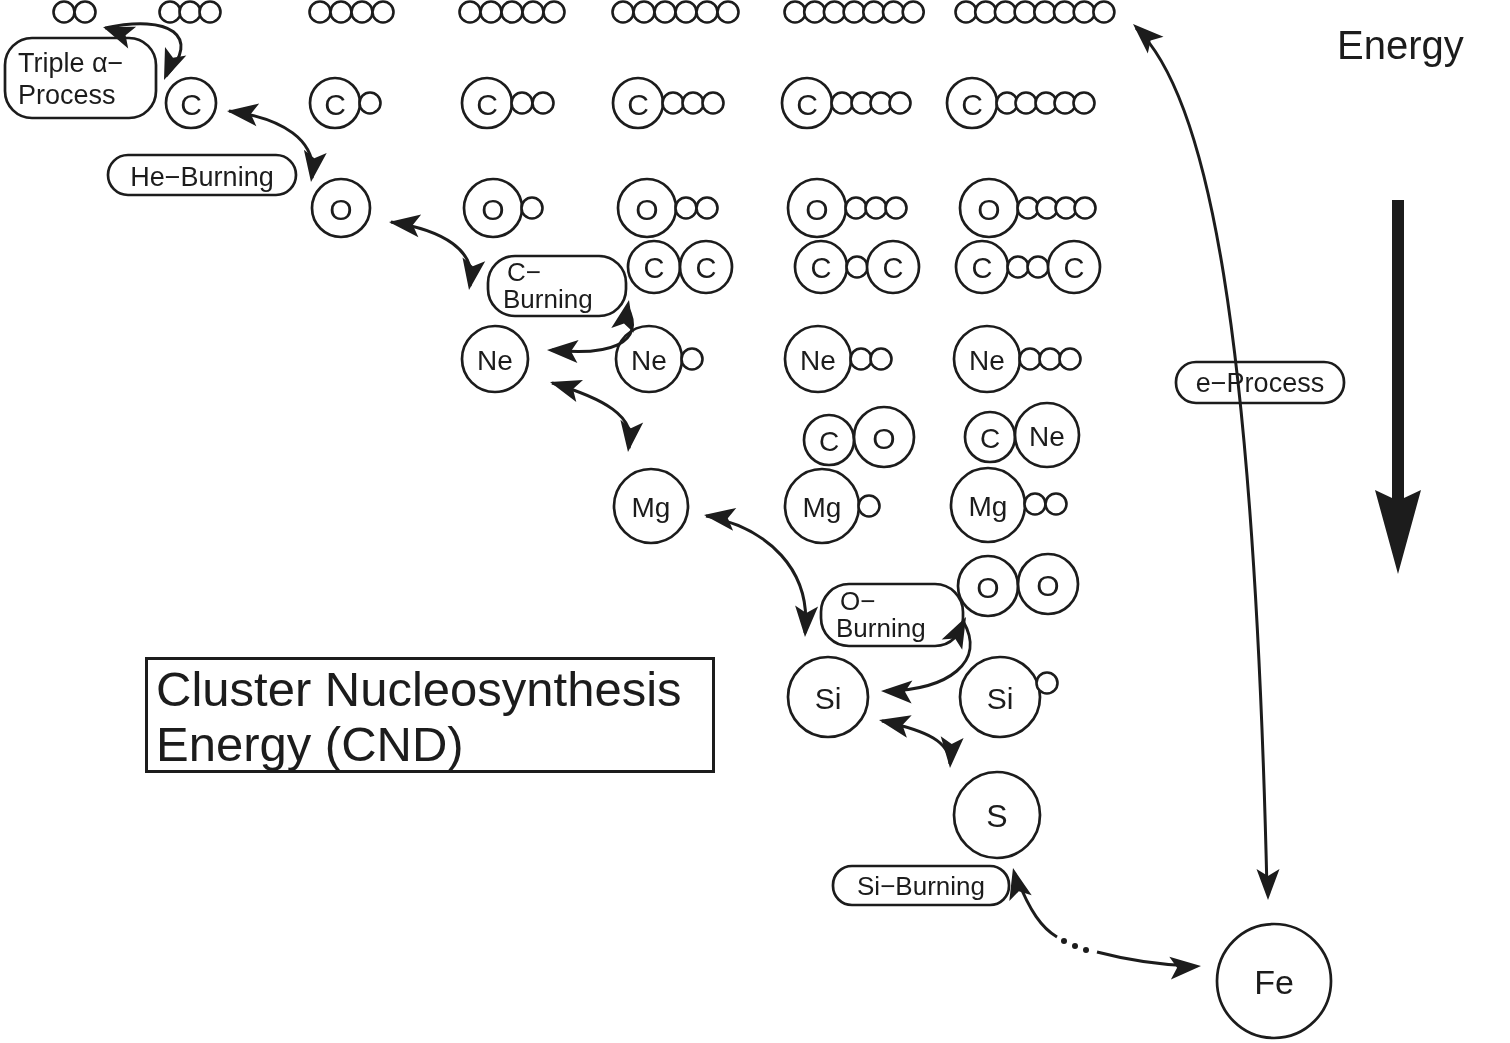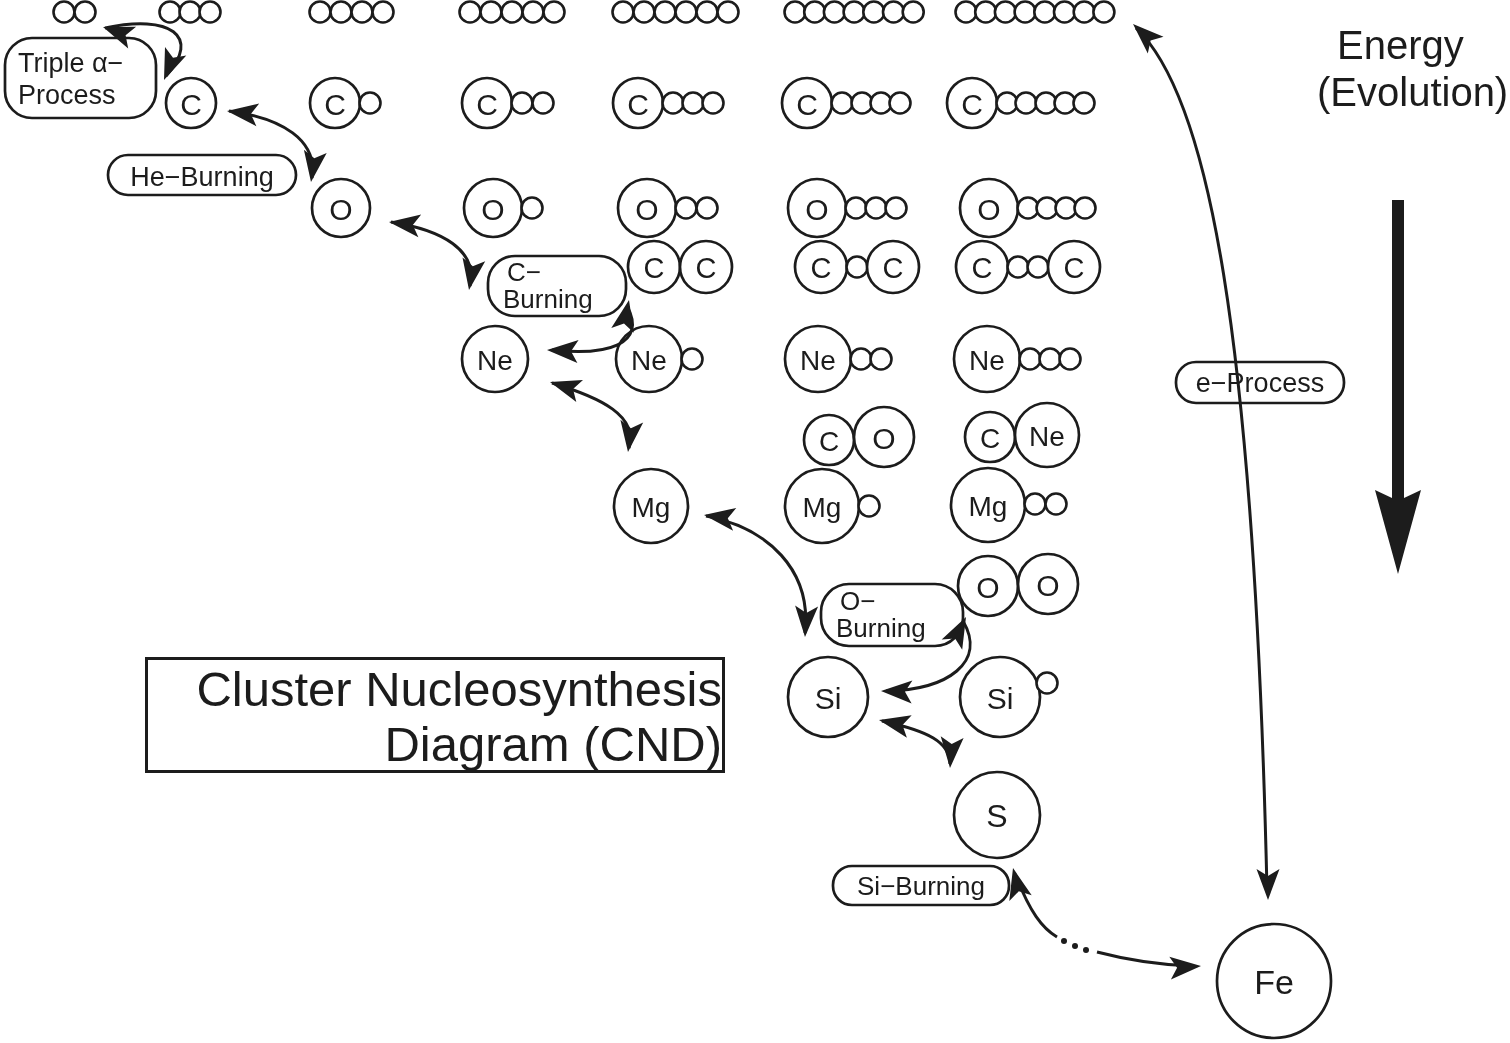--- a/index.html
+++ b/index.html
@@ -1,21 +1,21 @@
 <!DOCTYPE html>
 <html><head>
 <meta charset="utf-8">
 <style>
   html,body{margin:0;padding:0;background:#ffffff;}
   #stage{position:relative;width:1510px;height:1043px;background:#ffffff;overflow:hidden;
          font-family:"Liberation Sans",sans-serif;color:#1c1c1c;}
   #cnd-svg{position:absolute;left:0;top:0;font-family:"Liberation Sans",sans-serif;}
   .overlay{position:absolute;}
   #title-box{left:145px;top:657px;width:556px;height:108px;border:3px solid #1c1c1c;
-             padding:2px 0 0 18px;font-size:49px;line-height:55px;letter-spacing:0px;text-align:right;}
+             padding:2px 0 0 8px;font-size:49px;line-height:55px;letter-spacing:0px;}
   #energy-label{left:1293px;top:22px;font-size:40px;line-height:47px;margin-left:24px;}
   #energy-label .ln1,#energy-label .ln2{margin-left:20px;}
 </style>
 </head>
 <body>
 
 <div id="stage">
   <svg id="cnd-svg" width="1510" height="1043" viewBox="0 0 1510 1043">
       <g>
         <circle cx="64" cy="12" r="10.5" fill="#ffffff" stroke="#1c1c1c" stroke-width="2.6"></circle>
@@ -309,20 +309,19 @@
         <polygon points="1268.0,900.0 1279.5,869.0 1268.0,876.0 1256.5,869.0" fill="#1c1c1c"></polygon>
       </g>
       <circle cx="1064" cy="941" r="3" fill="#1c1c1c"></circle>
       <circle cx="1075" cy="946" r="3" fill="#1c1c1c"></circle>
       <circle cx="1086" cy="950" r="3" fill="#1c1c1c"></circle>
       <polygon points="1392,200 1404,200 1404,498 1421,490 1398,574 1375,490 1392,498" fill="#1c1c1c"></polygon>
     </svg>
 
   <div id="title-box" class="overlay">
     <div>Cluster Nucleosynthesis</div>
-    <div>Diagram (CND)</div>
+    <div>Energy (CND)</div>
   </div>
 
   <div id="energy-label" class="overlay">
     <div class="ln1">Energy</div>
-    <div class="ln3">(Evolution)</div>
   </div>
 </div>
 
 </body></html>

